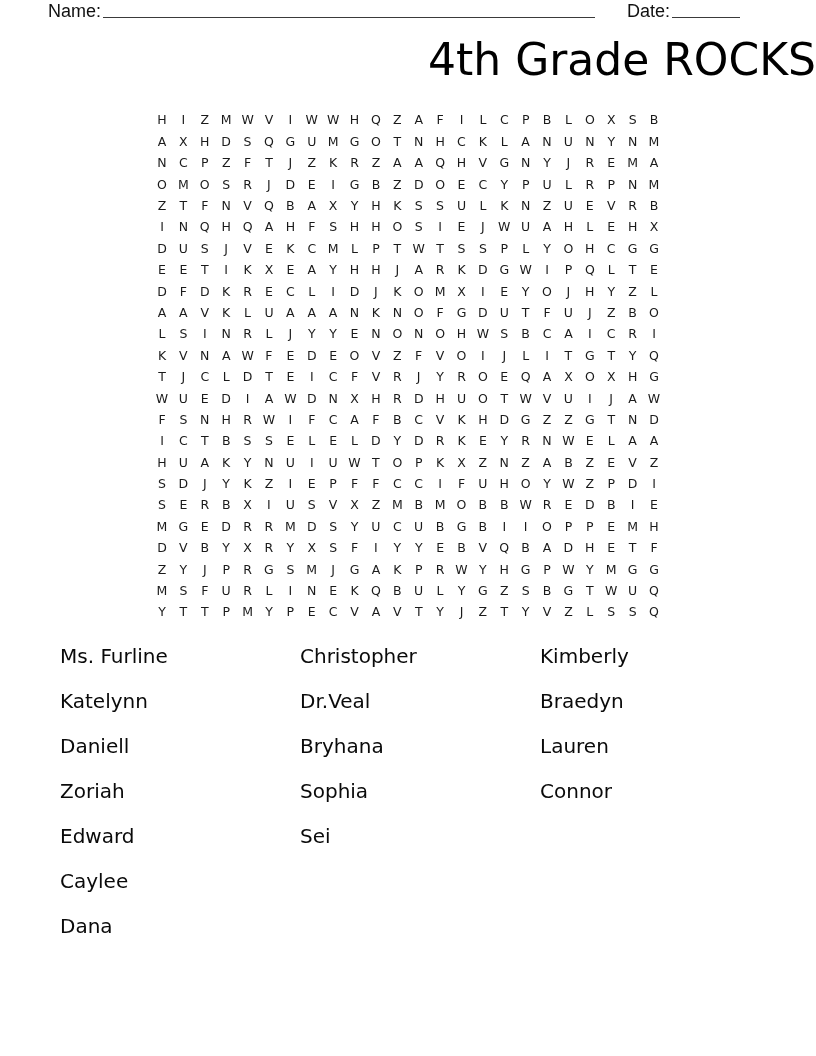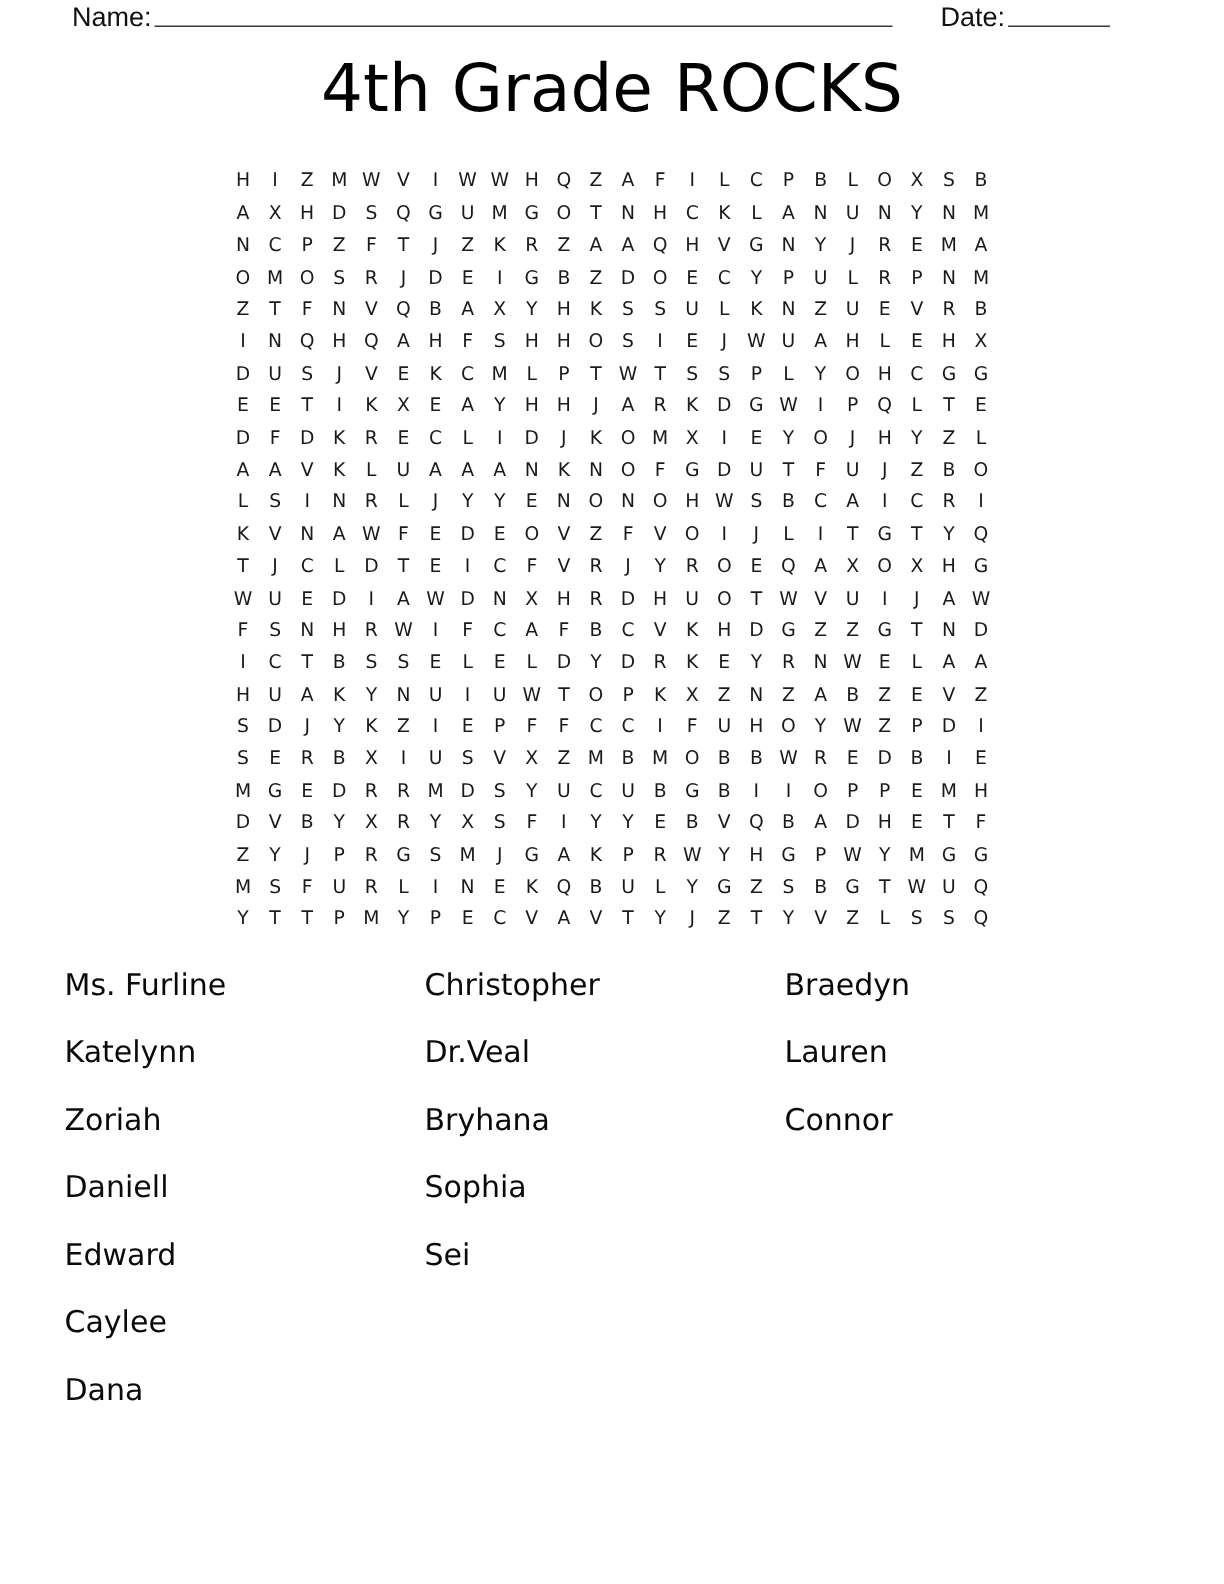--- a/index.html
+++ b/index.html
@@ -35,21 +35,21 @@
   #name-line  { left: 103px; width: 492px; }
   #date-label { left: 627px; text-align: center; }
   #date-line  { left: 672px; width: 68px; }
 
   
   .title {
     position: absolute;
     top: 34px;
     left: 0;
     width: 100%;
-    text-align: center;
+    text-align: right;
     font-size: 44px;
     font-weight: 500;
     letter-spacing: 0px;
     color: #000;
   }
 
   
   .letter-grid {
     position: absolute;
     top: 110px;
@@ -66,21 +66,21 @@
     font-size: 12.5px;
     font-weight: 500;
     color: #1a1a1a;
     line-height: 1;
   }
 
   
   .word-list {
     position: absolute;
     top: 634px;
-    left: 43px;
+    left: 60px;
     width: 720px;
     display: flex;
   }
   .word-column {
     width: 240px;
     flex: 0 0 240px;
   }
   .word-item {
     height: 45px;
     line-height: 45px;
@@ -676,31 +676,32 @@
     <span class="letter-cell">L</span>
     <span class="letter-cell">S</span>
     <span class="letter-cell">S</span>
     <span class="letter-cell">Q</span>
   </div>
 
 <div class="word-list">
     <div class="word-column">
       <div class="word-item">Ms. Furline</div>
       <div class="word-item">Katelynn</div>
+      <div class="word-item">Daniell</div>
       <div class="word-item">Zoriah</div>
-      <div class="word-item">Daniell</div>
       <div class="word-item">Edward</div>
       <div class="word-item">Caylee</div>
       <div class="word-item">Dana</div>
     </div>
     <div class="word-column">
       <div class="word-item">Christopher</div>
       <div class="word-item">Dr.Veal</div>
       <div class="word-item">Bryhana</div>
       <div class="word-item">Sophia</div>
       <div class="word-item">Sei</div>
     </div>
     <div class="word-column">
+      <div class="word-item">Kimberly</div>
       <div class="word-item">Braedyn</div>
       <div class="word-item">Lauren</div>
       <div class="word-item">Connor</div>
     </div>
   </div>
 
 </body></html>

